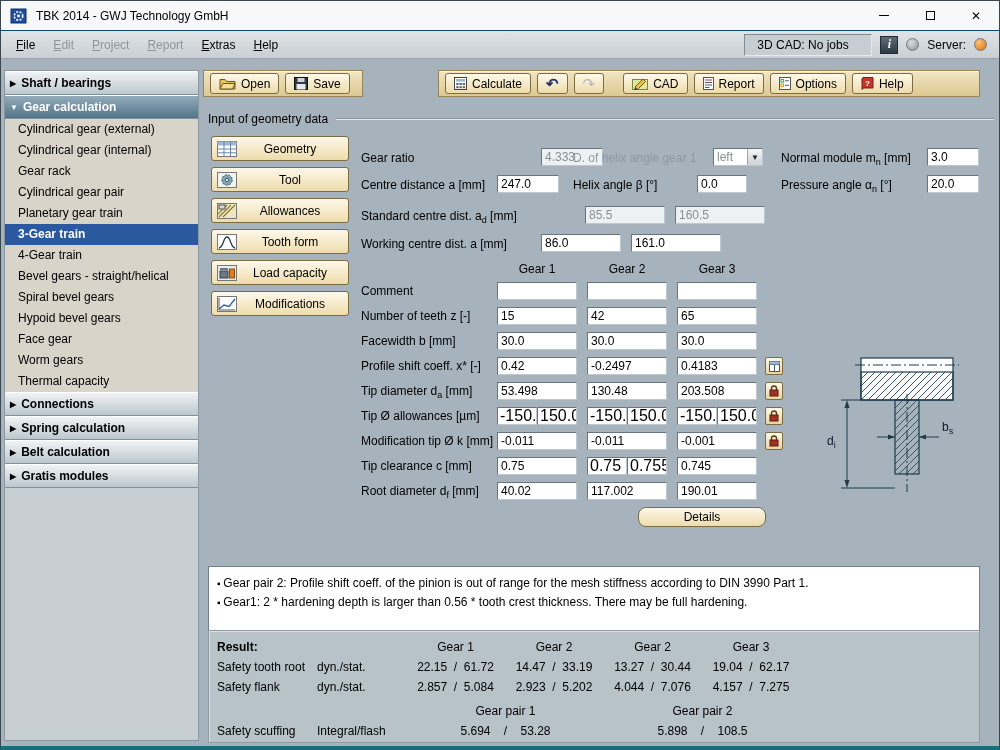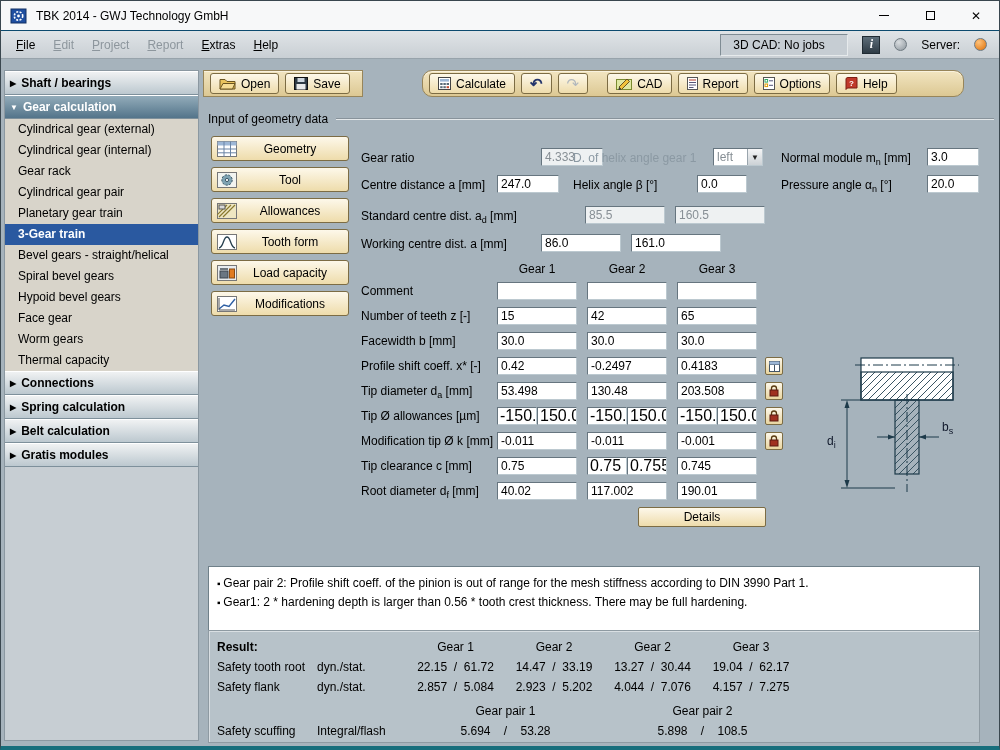--- a/index.html
+++ b/index.html
@@ -17,21 +17,21 @@
   .glyph-min { width:10px; height:1px; background:#000; display:inline-block; }
   .glyph-max { width:9px; height:9px; border:1px solid #000; display:inline-block; }
   .glyph-close { font-size:12px; }
 
   
   .menubar { height:28px; background:linear-gradient(#e0e4e7,#c9cfd4); border-bottom:1px solid #98a3ab;
              display:flex; align-items:center; padding:0 6px; }
   .menu-item { display:inline-block; padding:5px 9px; }
   .menu-item::first-letter { text-decoration:underline; }
   .menu-item.disabled { color:#8d969d; }
-  .menu-right { margin-left:auto; display:flex; align-items:center; gap:14px; padding-right:6px;padding-left:27px; }
+  .menu-right { margin-left:auto; display:flex; align-items:center; gap:8px; padding-right:6px;padding-left:27px; }
   .cad-box { background:#c6cdd3; border:1px solid; border-color:#7f8c94 #e6eaec #e6eaec #7f8c94;
              padding:3px 12px; min-width:128px; }
   .info-btn { width:18px; height:18px; background:linear-gradient(#5d6d79,#2e3b45); color:#fff;
               font-family:"Liberation Serif", serif; font-style:italic; font-weight:bold;
               display:flex; align-items:center; justify-content:center; border:1px solid #202b33; }
   .led { width:13px; height:13px; border-radius:50%; display:inline-block; border:1px solid #6f7a81; }
   .led-gray { background:radial-gradient(circle at 35% 30%, #d9dde0, #8d969d); }
   .led-orange { background:radial-gradient(circle at 35% 30%, #ffc27a, #dd6f08); }
 
   
@@ -46,21 +46,21 @@
   .sec-hdr.active { background:linear-gradient(#93acba,#53748a); color:#fff; }
   .side-item { height:21px; line-height:21px; padding-left:13px; background:#d8d4ca; white-space:nowrap; overflow:hidden; }
   .side-item.selected { background:#2a59a0; color:#fff; font-weight:bold; }
 
   
   .main { position:absolute; left:202px; top:10px; right:5px; bottom:4px; }
 
   .tstrip { position:absolute; top:0; height:27px; background:linear-gradient(#f2e5c1,#dcc893);
             border:1px solid #97855a; box-shadow:inset 0 1px 0 #f9f2de; display:flex; align-items:center; padding:0 3px; }
   .tstrip1 { left:0; width:160px; }
-  .tstrip2 { left:219px; width:542px;border-radius:10px; }
+  .tstrip2 { left:235px; width:542px; }
   .tb-btn { height:21px; margin:0 3px; padding:0 8px; display:flex; align-items:center; gap:5px;
             background:linear-gradient(#fdf8ea,#eedcab); border:1px solid #7c6c44; border-radius:3px;
             font-family:"Liberation Sans",sans-serif; font-size:12px; cursor:default; }
   .tb-btn .uglyph { font-size:15px; line-height:14px; color:#24356b; font-weight:bold; }
   .tb-btn .uglyph.dis { color:#b2b8bd; font-weight:normal; }
   .gap-left { margin-left:16px; }
 
   .sec-title-row { position:absolute; left:5px; right:0; top:42px; display:flex; align-items:center; gap:8px; }
   .divider { flex:1; height:2px; border-top:1px solid #88939b; border-bottom:1px solid #e4e8ea; }
 
@@ -88,21 +88,21 @@
   .glabel { position:absolute; left:0; top:2px; white-space:nowrap; }
   .c1 { left:136px; width:80px; } .c2 { left:226px; width:80px; } .c3 { left:316px; width:80px; }
   .gpair { position:absolute; height:18px; display:flex; }
   .gpair .half { position:relative; flex:1; height:18px; background:#fff; border:1px solid;
                  border-color:#66757f #bcc9d0 #bcc9d0 #66757f; padding:0 2px; line-height:16px;
                  font-size:16px; overflow:hidden; }
   .mini-btn { position:absolute; left:404px; top:0; width:18px; height:18px;
               background:linear-gradient(#fdf8ea,#e9d5a0); border:1px solid #7c6c44; border-radius:2px;
               display:flex; align-items:center; justify-content:center; cursor:default; }
   .details-btn { position:absolute; left:277px; top:359px; width:128px; height:20px;
-                 background:linear-gradient(#fdf8ea,#eedcab); border:1px solid #7c6c44; border-radius:2px;
+                 background:linear-gradient(#fdf8ea,#eedcab); border:1px solid #7c6c44; border-radius:8px;
                  text-align:center; line-height:18px; cursor:default; }
 
   
   .drawing { position:absolute; left:618px; top:272px; width:168px; height:170px; }
   .dim-label { position:absolute; white-space:nowrap; color:#0f172a;text-align:right; }
 
   
   .warnbox { position:absolute; left:5px; top:496px; width:772px; height:68px; background:#fff;
              border:1px solid #6f8089; padding:7px 8px; }
   .warnline { line-height:18px; }
@@ -172,20 +172,21 @@
       <div class="sec-hdr active">
         <span class="tri">▼</span>
         <span>Gear calculation</span>
       </div>
       <div class="side-item">Cylindrical gear (external)</div>
       <div class="side-item">Cylindrical gear (internal)</div>
       <div class="side-item">Gear rack</div>
       <div class="side-item">Cylindrical gear pair</div>
       <div class="side-item">Planetary gear train</div>
       <div class="side-item selected">3-Gear train</div>
+      <div class="side-item">4-Gear train</div>
       <div class="side-item">Bevel gears - straight/helical</div>
       <div class="side-item">Spiral bevel gears</div>
       <div class="side-item">Hypoid bevel gears</div>
       <div class="side-item">Face gear</div>
       <div class="side-item">Worm gears</div>
       <div class="side-item">Thermal capacity</div>
       <div class="sec-hdr">
         <span class="tri">▶</span>
         <span>Connections</span>
       </div>

